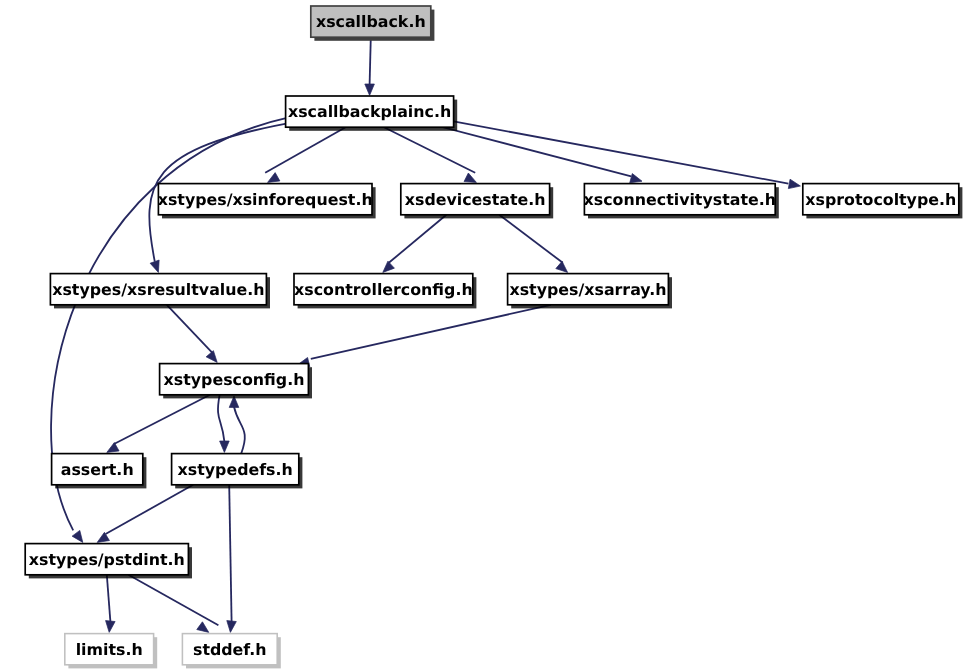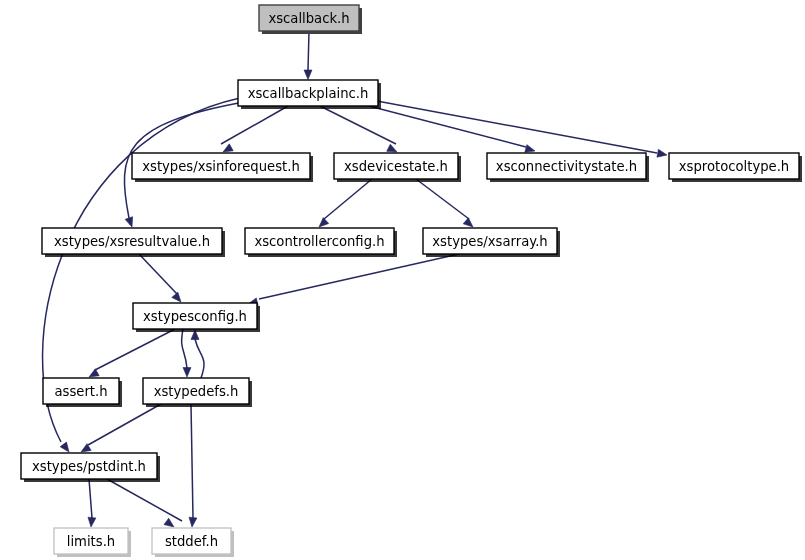--- a/index.html
+++ b/index.html
@@ -10,20 +10,21 @@
   body {
     width: 805px;
     height: 560px;
     font-family: "DejaVu Sans", sans-serif;
     overflow: hidden;
   }
   #graph-root {
     position: relative;
     width: 805px;
     height: 560px;
+    font-weight: bold;
   }
   svg#dep-graph {
     display: block;
     width: 805px;
     height: 560px;
   }
   .node-box {
     fill: #ffffff;
     stroke: #000000;
     stroke-width: 1.4;

